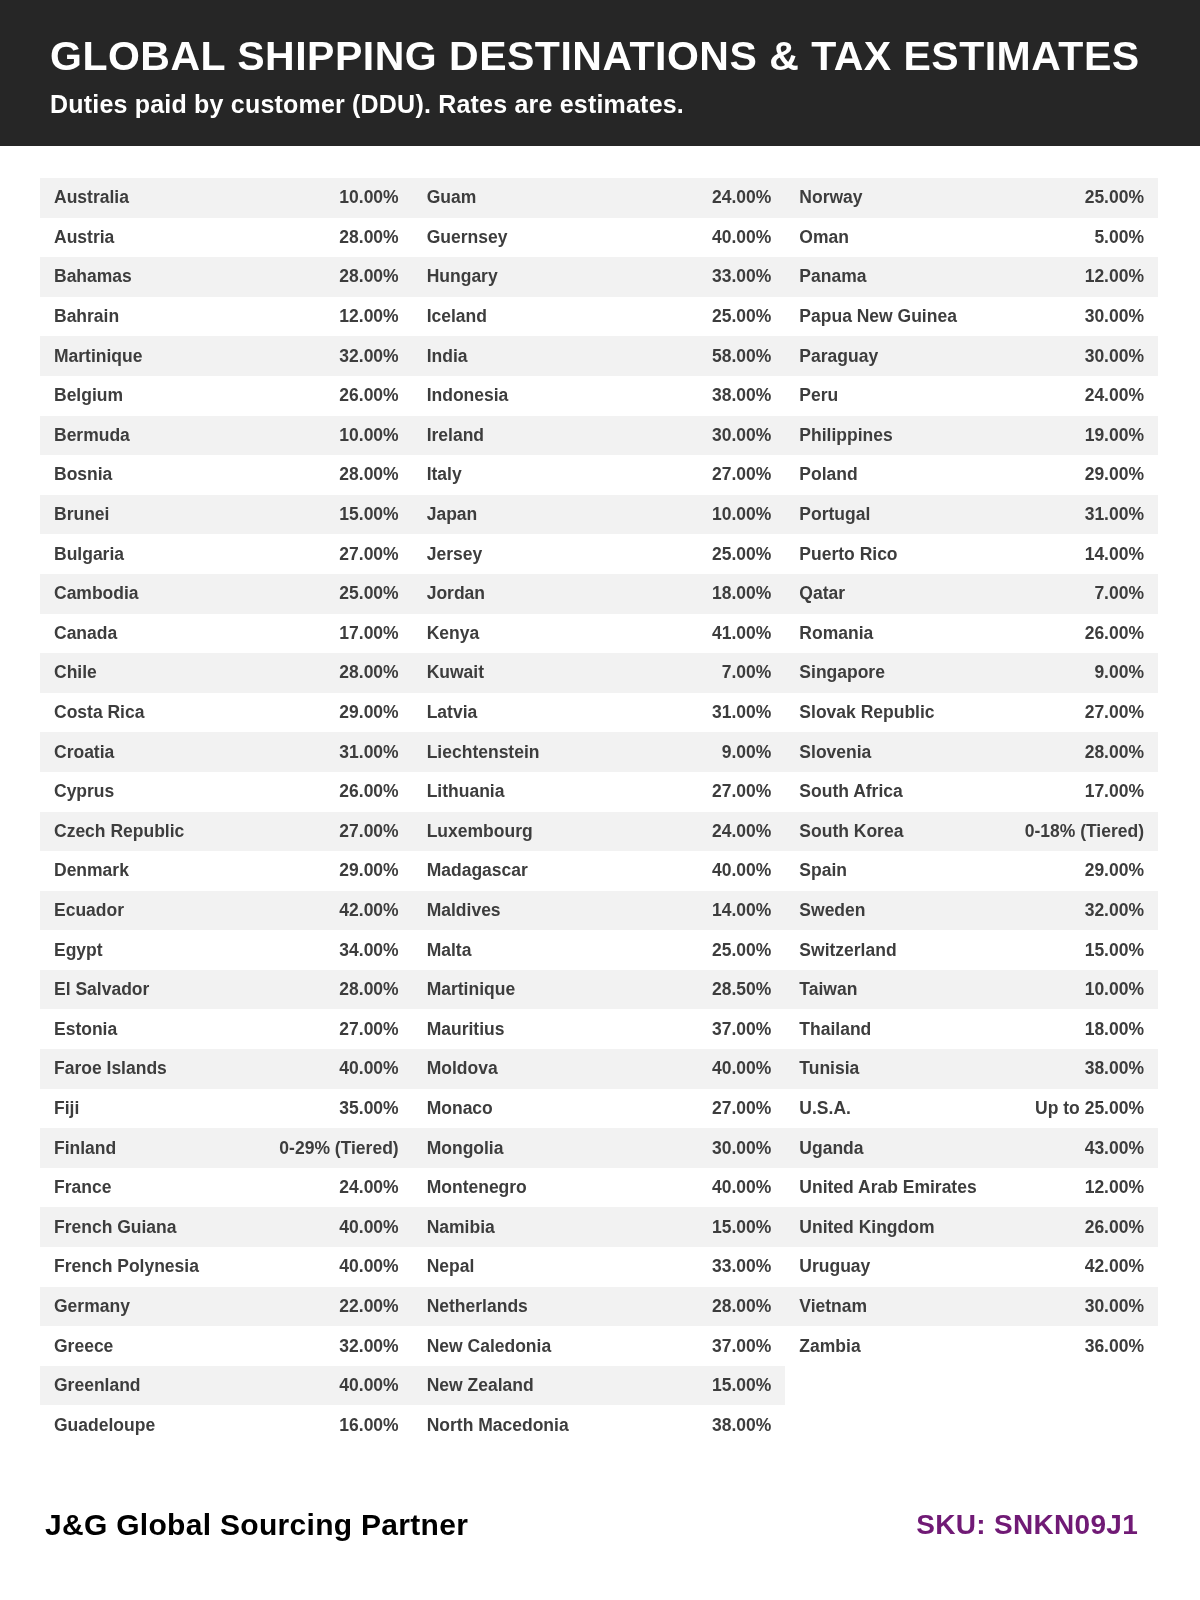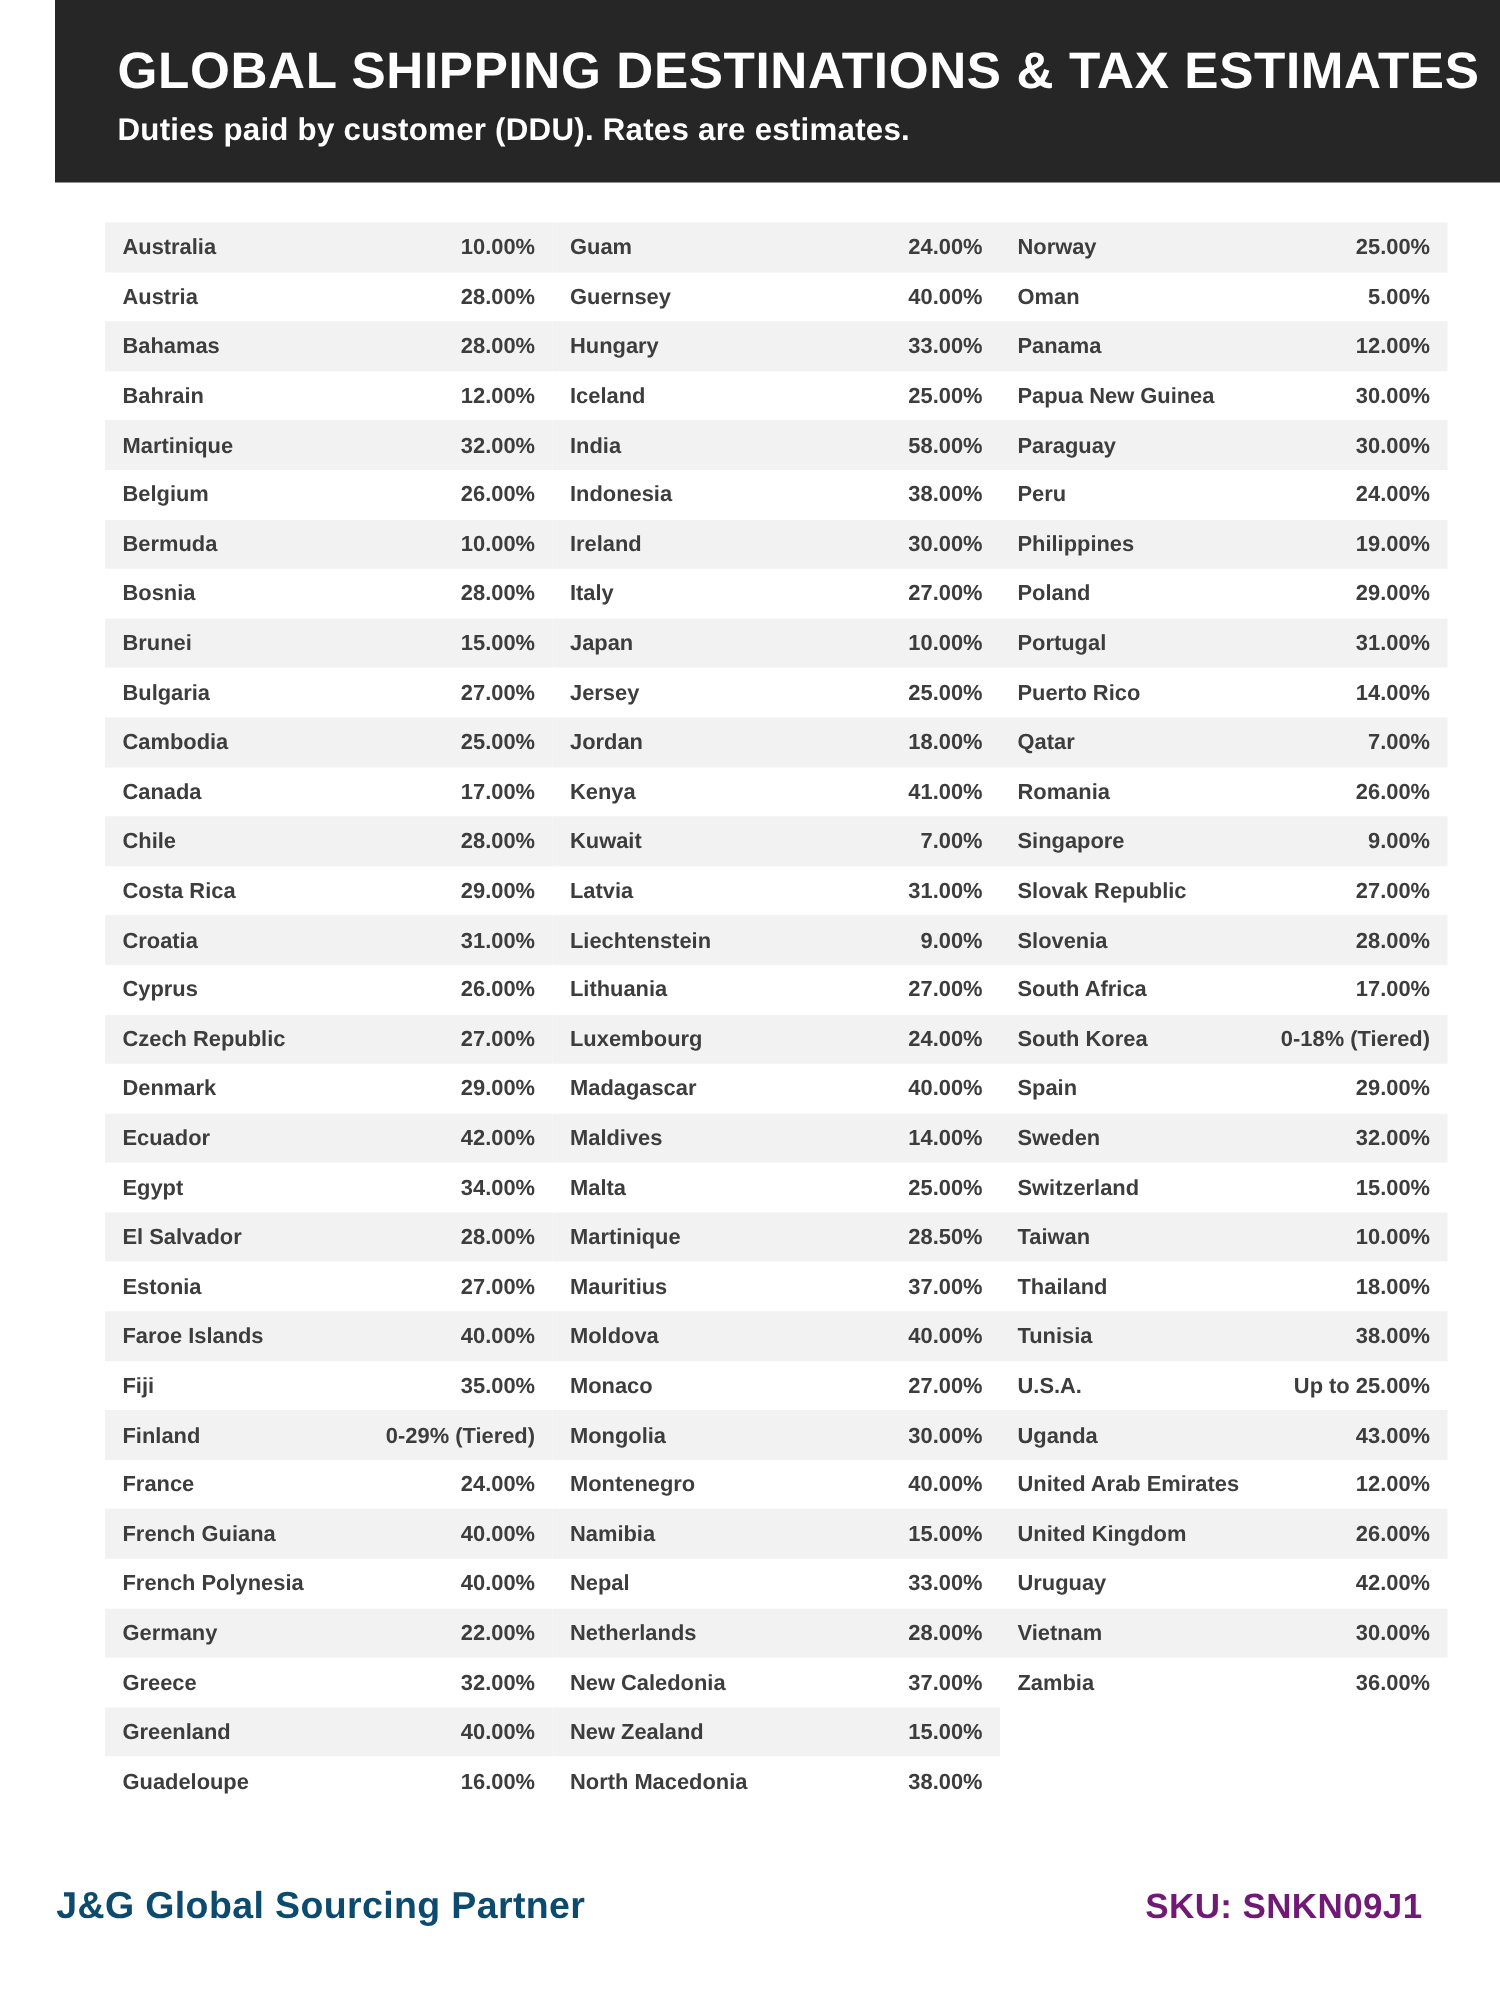--- a/index.html
+++ b/index.html
@@ -9,21 +9,20 @@
     height: 1600px;
     font-family: "Liberation Sans", sans-serif;
     position: relative;
     overflow: hidden;
   }
   .page {
     width: 1200px;
     height: 1420px;
     position: relative;
     background: #ffffff;
-    padding-left: 44px;
   }
   .header {
     background: #262626;
     color: #ffffff;
     height: 146px;
     padding: 34px 40px 0 50px;
   }
   .header h1 {
     font-size: 41px;
     font-weight: 800;
@@ -60,21 +59,21 @@
   .footer {
     position: absolute;
     left: 45px;
     right: 62px;
     top: 1508px;
     display: flex;
     justify-content: space-between;
     align-items: center;
   }
   .brand {
-    color: #0c4a6e;
+    color: #000000;
     font-size: 30px;
     font-weight: 800;
     letter-spacing: 0.3px;
   }
   .sku {
     color: #701a75;
     font-size: 28px;
     font-weight: 700;
     letter-spacing: 0.3px;
   }

